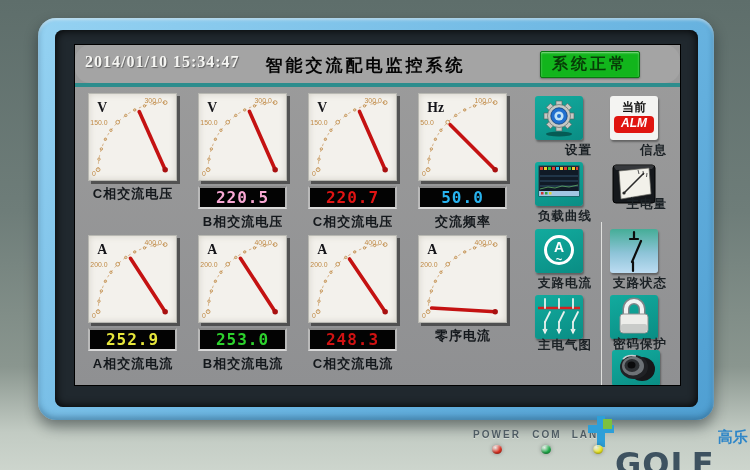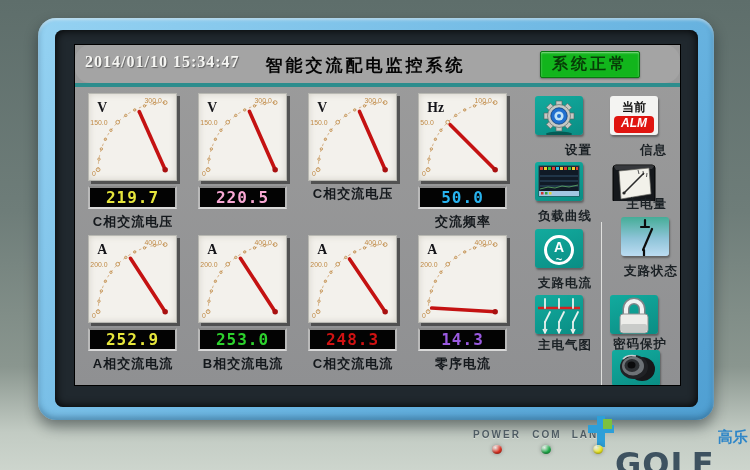--- a/index.html
+++ b/index.html
@@ -35,21 +35,21 @@
   .dial { width:89px; height:88px; background:#f3f1ec;
     border:1px solid #b8b8b2; box-shadow:3px 3px 0 rgba(25,25,25,.55), inset 0 0 6px rgba(120,110,90,.25); }
   .gdisplay { margin-top:5px; width:89px; height:23px; background:#030303;
     border:2px solid #b9b9b9; border-top-color:#8a8a8a; border-bottom-color:#d9d9d9;
     text-align:center; line-height:19px; font:bold 16px "DejaVu Sans Mono", monospace; letter-spacing:1px; }
   .glabel { margin-top:4px; width:90px; text-align:center;
     font:bold 13px "Liberation Sans", sans-serif; color:#14181c; letter-spacing:1px; }
 
   
   .ibtn { position:absolute; width:48px; height:44px; cursor:pointer; }
-  .icon { width:48px; height:39px; border-radius:3px; overflow:hidden; position:relative;
+  .icon { width:48px; height:44px; border-radius:3px; overflow:hidden; position:relative;
     box-shadow:1px 2px 2px rgba(0,0,0,.35); }
   .icon.teal { background:linear-gradient(160deg,#12ab9e,#0a8d84); }
   .icon.white { background:#f4f4f2; }
   .icon.grad { background:linear-gradient(180deg,#45ad97,#8ec4d8 55%,#bcdcf2); }
   .icon.plain { background:transparent; box-shadow:none; }
   .ilabel { position:absolute; width:66px; text-align:right;
     font:bold 12.5px "Liberation Sans", sans-serif; color:#1b2125; letter-spacing:1px; }
   .alm-top { position:absolute; top:3px; left:0; width:100%; text-align:center;
     font:bold 12px "Liberation Sans", sans-serif; color:#111; }
   .alm-badge { position:absolute; left:4px; top:20px; width:40px; height:17px; background:#e01510;
@@ -107,21 +107,20 @@
                   <circle cx="75.8" cy="11.0" r="1.4" fill="none" stroke="#c08a46" stroke-width="1"></circle>
                   <circle cx="88.0" cy="10.0" r="2.2" fill="none" stroke="#c08a46" stroke-width="1"></circle>
          <text x="9" y="21" font-size="16" font-weight="bold" fill="#15151a" font-family="Liberation Serif, serif">V</text>
          <text x="1" y="36" font-size="8" fill="#c08a46">150.0</text>
          <text x="84" y="10" font-size="8" fill="#c08a46" text-anchor="end">300.0</text>
          <text x="3" y="95" font-size="8" fill="#c08a46">0</text>
          <line x1="88" y1="88" x2="57.8" y2="20.4" stroke="#c41212" stroke-width="4.2" stroke-linecap="round"></line>
          <circle cx="88" cy="88" r="3.2" fill="#a81010"></circle>
        </svg>
      </div>
-     <div class="gdisplay" style="color:#e6e63c">219.7</div>
      <div class="glabel">C相交流电压</div>
             </div>
             <div class="gcell" style="left: 123px; top: 48px;">
               <div class="dial">
        <svg viewBox="0 0 100 100" width="100%" height="100%">
          <path d="M 10 88 A 78 78 0 0 1 88 10" fill="none" stroke="#c8945a" stroke-width="0.8" stroke-dasharray="3 4"></path>
          <circle cx="10.0" cy="88.0" r="2.2" fill="none" stroke="#c08a46" stroke-width="1"></circle>
                   <circle cx="11.0" cy="75.8" r="1.4" fill="none" stroke="#c08a46" stroke-width="1"></circle>
                   <circle cx="13.8" cy="63.9" r="1.4" fill="none" stroke="#c08a46" stroke-width="1"></circle>
                   <circle cx="18.5" cy="52.6" r="1.4" fill="none" stroke="#c08a46" stroke-width="1"></circle>
@@ -134,20 +133,21 @@
                   <circle cx="88.0" cy="10.0" r="2.2" fill="none" stroke="#c08a46" stroke-width="1"></circle>
          <text x="9" y="21" font-size="16" font-weight="bold" fill="#15151a" font-family="Liberation Serif, serif">V</text>
          <text x="1" y="36" font-size="8" fill="#c08a46">150.0</text>
          <text x="84" y="10" font-size="8" fill="#c08a46" text-anchor="end">300.0</text>
          <text x="3" y="95" font-size="8" fill="#c08a46">0</text>
          <line x1="88" y1="88" x2="58.1" y2="20.3" stroke="#c41212" stroke-width="4.2" stroke-linecap="round"></line>
          <circle cx="88" cy="88" r="3.2" fill="#a81010"></circle>
        </svg>
      </div>
      <div class="gdisplay" style="color:#f9a8d4">220.5</div>
+     <div class="glabel">B相交流电压</div>
             </div>
             <div class="gcell" style="left: 233px; top: 48px;">
               <div class="dial">
        <svg viewBox="0 0 100 100" width="100%" height="100%">
          <path d="M 10 88 A 78 78 0 0 1 88 10" fill="none" stroke="#c8945a" stroke-width="0.8" stroke-dasharray="3 4"></path>
          <circle cx="10.0" cy="88.0" r="2.2" fill="none" stroke="#c08a46" stroke-width="1"></circle>
                   <circle cx="11.0" cy="75.8" r="1.4" fill="none" stroke="#c08a46" stroke-width="1"></circle>
                   <circle cx="13.8" cy="63.9" r="1.4" fill="none" stroke="#c08a46" stroke-width="1"></circle>
                   <circle cx="18.5" cy="52.6" r="1.4" fill="none" stroke="#c08a46" stroke-width="1"></circle>
                   <circle cx="24.9" cy="42.2" r="1.4" fill="none" stroke="#c08a46" stroke-width="1"></circle>
@@ -158,20 +158,21 @@
                   <circle cx="75.8" cy="11.0" r="1.4" fill="none" stroke="#c08a46" stroke-width="1"></circle>
                   <circle cx="88.0" cy="10.0" r="2.2" fill="none" stroke="#c08a46" stroke-width="1"></circle>
          <text x="9" y="21" font-size="16" font-weight="bold" fill="#15151a" font-family="Liberation Serif, serif">V</text>
          <text x="1" y="36" font-size="8" fill="#c08a46">150.0</text>
          <text x="84" y="10" font-size="8" fill="#c08a46" text-anchor="end">300.0</text>
          <text x="3" y="95" font-size="8" fill="#c08a46">0</text>
          <line x1="88" y1="88" x2="58.1" y2="20.3" stroke="#c41212" stroke-width="4.2" stroke-linecap="round"></line>
          <circle cx="88" cy="88" r="3.2" fill="#a81010"></circle>
        </svg>
      </div>
+     <div class="gdisplay" style="color:#e01414">220.7</div>
      <div class="glabel">C相交流电压</div>
             </div>
             <div class="gcell" style="left: 343px; top: 48px;">
               <div class="dial">
        <svg viewBox="0 0 100 100" width="100%" height="100%">
          <path d="M 10 88 A 78 78 0 0 1 88 10" fill="none" stroke="#c8945a" stroke-width="0.8" stroke-dasharray="3 4"></path>
          <circle cx="10.0" cy="88.0" r="2.2" fill="none" stroke="#c08a46" stroke-width="1"></circle>
                   <circle cx="11.0" cy="75.8" r="1.4" fill="none" stroke="#c08a46" stroke-width="1"></circle>
                   <circle cx="13.8" cy="63.9" r="1.4" fill="none" stroke="#c08a46" stroke-width="1"></circle>
                   <circle cx="18.5" cy="52.6" r="1.4" fill="none" stroke="#c08a46" stroke-width="1"></circle>
@@ -287,21 +288,20 @@
                   <circle cx="75.8" cy="11.0" r="1.4" fill="none" stroke="#c08a46" stroke-width="1"></circle>
                   <circle cx="88.0" cy="10.0" r="2.2" fill="none" stroke="#c08a46" stroke-width="1"></circle>
          <text x="9" y="21" font-size="16" font-weight="bold" fill="#15151a" font-family="Liberation Serif, serif">A</text>
          <text x="1" y="36" font-size="8" fill="#c08a46">200.0</text>
          <text x="84" y="10" font-size="8" fill="#c08a46" text-anchor="end">400.0</text>
          <text x="3" y="95" font-size="8" fill="#c08a46">0</text>
          <line x1="88" y1="88" x2="14.1" y2="83.8" stroke="#c41212" stroke-width="4.2" stroke-linecap="round"></line>
          <circle cx="88" cy="88" r="3.2" fill="#a81010"></circle>
        </svg>
      </div>
-     <div class="gdisplay" style="color:#9a5ae0">14.3</div>
      <div class="glabel">零序电流</div>
             </div>
           </div>
 
         <div class="ibtn" style="left:460px; top:51px;">
           <div class="icon teal">
             <svg viewBox="0 0 48 44" width="48" height="44">
               <ellipse cx="24" cy="38" rx="13" ry="2.6" fill="rgba(0,45,42,.55)"></ellipse>
               <g fill="#c4c8c4" stroke="#55605c" stroke-width="0.6">
                 <rect x="21" y="5" width="6" height="30" transform="rotate(0 24 20)"></rect>
@@ -374,21 +374,21 @@
         <div class="ibtn" style="left:460px; top:184px;">
           <div class="icon teal">
             <div class="acircle">
               <span class="a">A</span>
               <span class="tl">~</span>
             </div>
           </div>
           <div class="ilabel" style="left:-9px; top:46px;">支路电流</div>
         </div>
 
-        <div class="ibtn" style="left:535px; top:172px;margin-left:11px;">
+        <div class="ibtn" style="left:535px; top:184px;">
           <div class="icon grad">
             <svg viewBox="0 0 48 44" width="48" height="44">
               <g stroke="#0c0c0c" stroke-width="2.2" fill="none" stroke-linecap="round">
                 <line x1="24" y1="3" x2="24" y2="10"></line>
                 <line x1="20" y1="10" x2="28" y2="10"></line>
                 <line x1="31" y1="12" x2="22" y2="33"></line>
                 <line x1="23" y1="33" x2="23" y2="42"></line>
               </g>
             </svg>
           </div>

